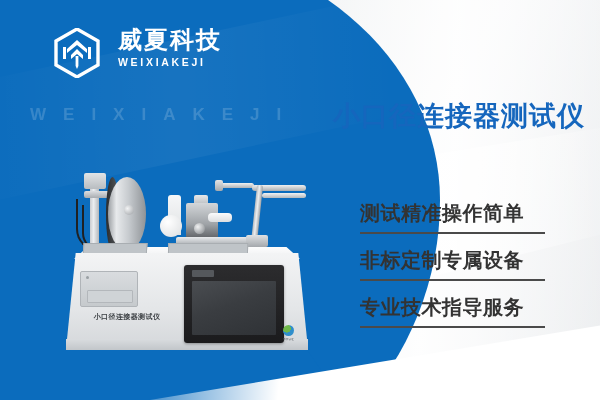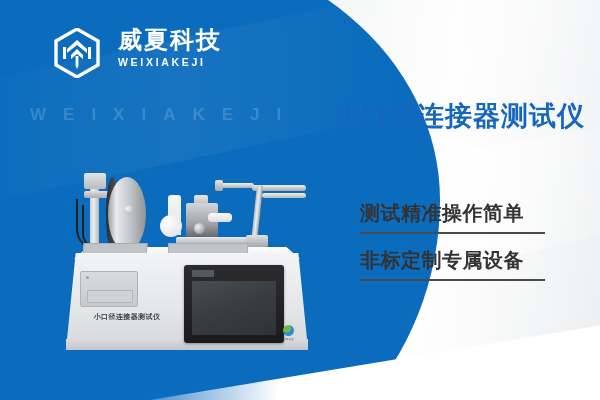--- a/index.html
+++ b/index.html
@@ -477,20 +477,23 @@
 
   <div class="title">小口径连接器测试仪</div>
 
   <div class="features">
     <div class="feature">
       <span class="feature-text">测试精准操作简单</span>
     </div>
     <div class="feature">
       <span class="feature-text">非标定制专属设备</span>
     </div>
+    <div class="feature">
+      <span class="feature-text">专业技术指导服务</span>
+    </div>
   </div>
 
   <div class="machine">
     <div class="post-left"></div>
     <div class="post-left-head"></div>
     <div class="arm-left"></div>
     <div class="cable"></div>
     <div class="cable2"></div>
     <div class="disc-dark"></div>
     <div class="disc"></div>

